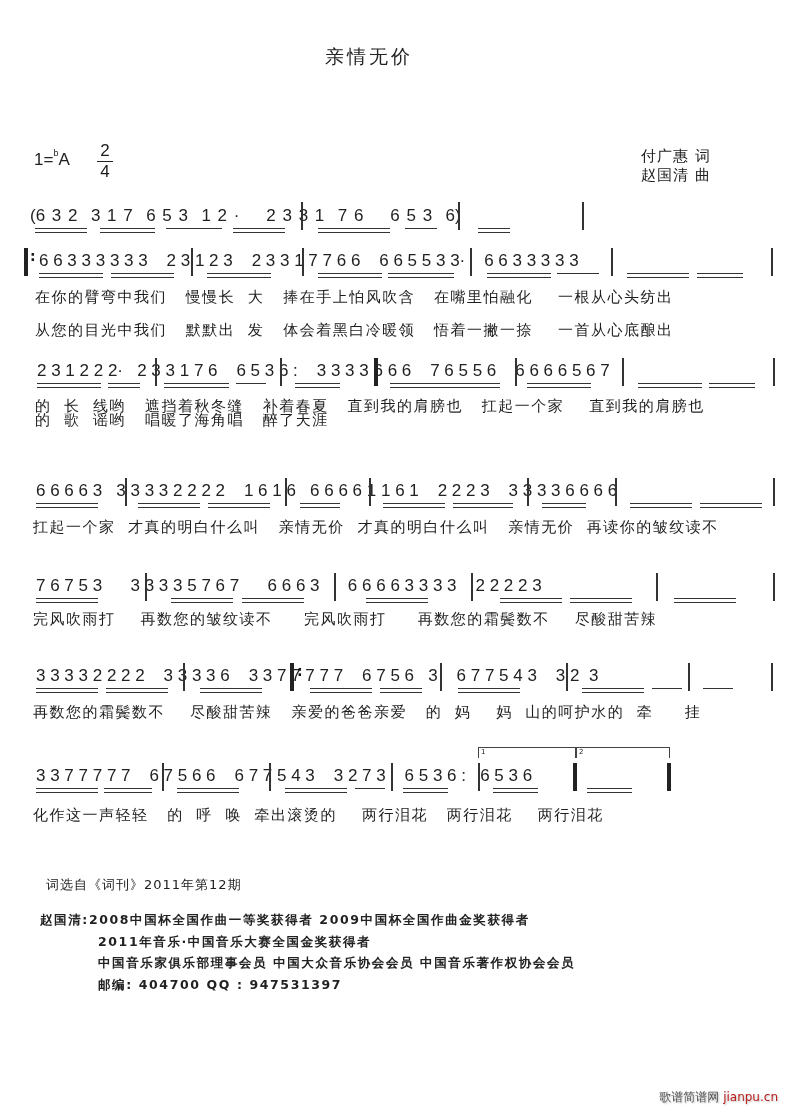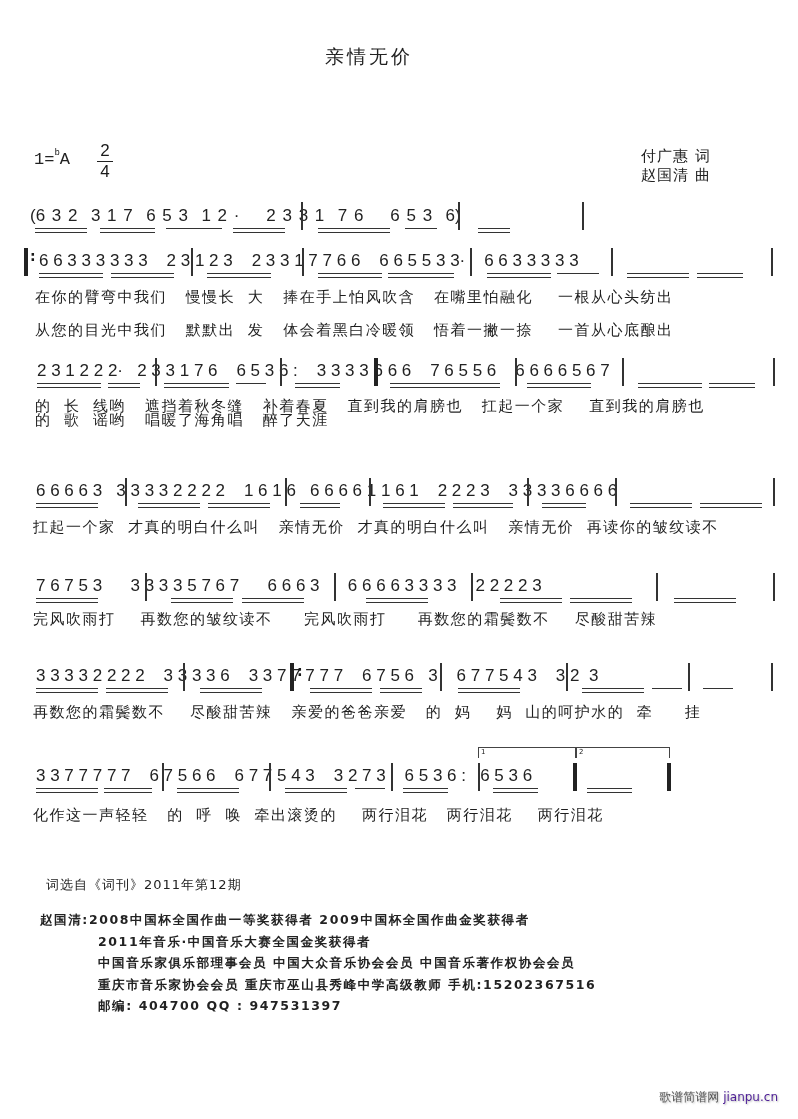--- a/index.html
+++ b/index.html
@@ -5,21 +5,21 @@
   html, body { margin: 0; padding: 0; background: #ffffff; }
   body {
     width: 798px; height: 1119px; position: relative; overflow: hidden;
     font-family: "DejaVu Sans", "Liberation Sans", sans-serif; color: #1a1a1a;
   }
   .title {
     position: absolute; left: 0; width: 738px; top: 44px; text-align: center;
     font-size: 19px; letter-spacing: 3px; color: #222;
   }
   .key {
-    position: absolute; left: 34px; top: 150px; font-family: Liberation Mono, monospace;
+    position: absolute; left: 34px; top: 150px; font-family: Liberation Sans, sans-serif;
     font-size: 17px; color: #222;
   }
   .key sup { font-size: 9px; position: relative; top: -2px; }
   .timesig {
     position: absolute; left: 97px; top: 142px; width: 16px; text-align: center;
     font-family: "Liberation Sans", sans-serif; font-size: 17px; line-height: 18px;
   }
   .timesig .line { border-top: 1.5px solid #222; margin: 1px 0; }
   .credits {
     position: absolute; left: 641px; top: 147px; font-size: 15px; line-height: 19px;
@@ -49,21 +49,21 @@
   .bio {
     position: absolute; left: 40px; top: 909px; font-size: 12.5px; line-height: 21.6px;
     font-weight: bold; letter-spacing: 1.6px; color: #222;
   }
   .bio .indent { padding-left: 58px; display: block; }
   .bio .first { display: block; }
   .watermark {
     position: absolute; right: 20px; top: 1089px; font-size: 12px; color: #555;
     text-shadow: 1px 1px 2px #bbb;
   }
-  .watermark .site { color: #4c1d95; margin-left: 4px; }
+  .watermark .site { color: #b91c1c; margin-left: 4px; }
 </style>
 </head>
 <body>
 
 <div class="title">亲情无价</div>
 
 <div class="key"><span>1=</span><sup>b</sup><span>A</span></div>
 
 <div class="timesig">
   <div>2</div>
@@ -211,17 +211,16 @@
   <div class="dbl" style="left:587px; top:28px; width:45px;"></div>
   <div class="lyric" style="left:33px; top:46px;">化作这一声轻轻   的  呼  唤  牵出滚烫的    两行泪花   两行泪花    两行泪花</div>
 </div>
 
 <div class="source">词选自《词刊》2011年第12期</div>
 
 <div class="bio">
   <span class="first"><span>赵国清:</span><span>2008中国杯全国作曲一等奖获得者   2009中国杯全国作曲金奖获得者</span></span>
   <span class="indent">2011年音乐·中国音乐大赛全国金奖获得者</span>
   <span class="indent">中国音乐家俱乐部理事会员   中国大众音乐协会会员   中国音乐著作权协会会员</span>
-  <span class="indent">重庆市音乐家协会会员  重庆市巫山县秀峰中学高级教师   手机:15202367516</span>
   <span class="indent">邮编: 404700   QQ : 947531397</span>
 </div>
 
 <div class="watermark"><span>歌谱简谱网</span><span class="site">jianpu.cn</span></div>
 
 </body></html>

